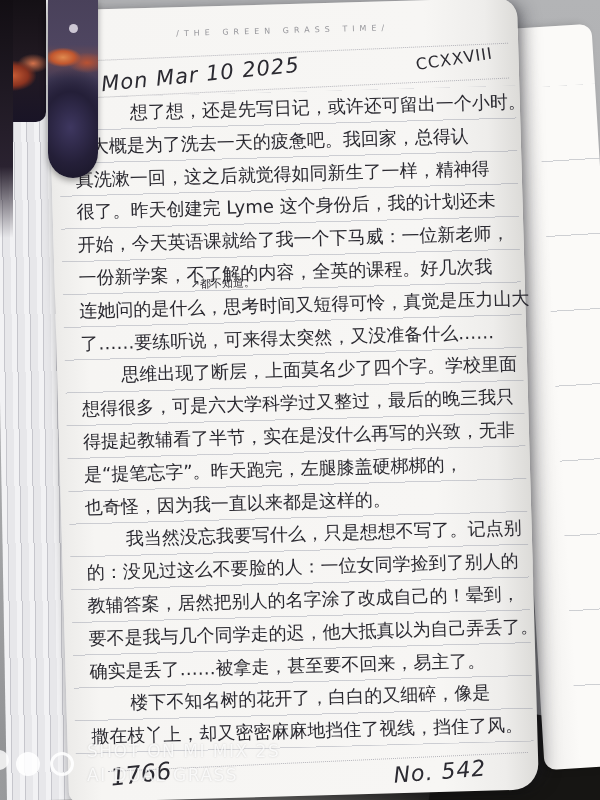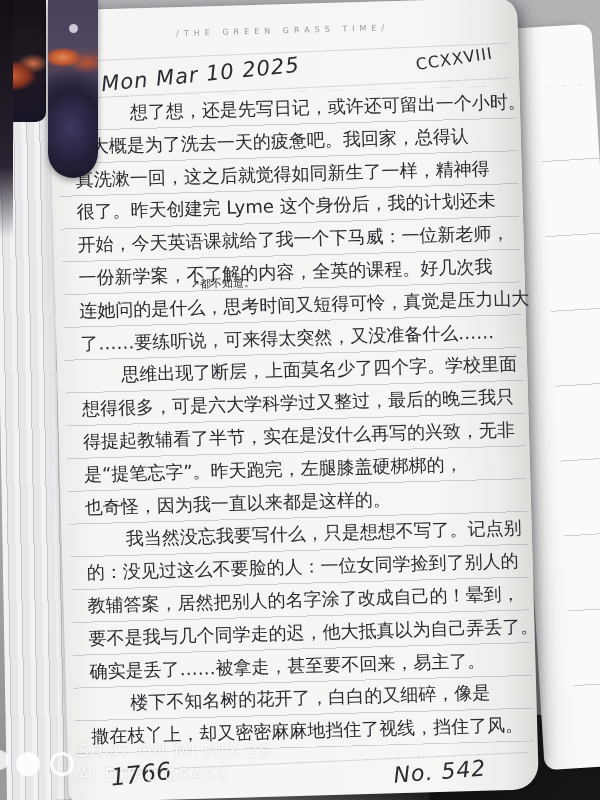--- a/index.html
+++ b/index.html
@@ -53,21 +53,21 @@
          color:#2b2a31;white-space:nowrap;}
   .ind1{padding-left:16px}.ind2{padding-left:40px}.ind3{padding-left:56px}
   .insertion{position:absolute;left:112px;top:-13px;font-size:11px;color:#2b2a31;
              letter-spacing:0;line-height:1;}
   .footer-left{position:absolute;left:42px;bottom:12px;font-size:24px;color:#2b2a31;
                font-style:italic;transform:rotate(-5deg);}
   .footer-right{position:absolute;right:52px;bottom:8px;font-size:22px;color:#2b2a31;
                 font-style:italic;transform:rotate(-3deg);letter-spacing:1px;}
   
   .watermark{position:absolute;left:16px;top:740px;display:flex;align-items:center;
-             gap:4px;z-index:50;color:rgba(255,255,255,0.82);}
+             gap:13px;z-index:50;color:rgba(255,255,255,0.82);}
   .wm-dots{display:flex;gap:10px;align-items:center;}
   .dot-filled{width:24px;height:24px;border-radius:50%;background:rgba(255,255,255,0.88);}
   .dot-ring{width:24px;height:24px;border-radius:50%;border:3px solid rgba(255,255,255,0.88);
             box-sizing:border-box;}
   .wm-text{font-size:17px;letter-spacing:1.5px;line-height:1.4;text-shadow:0 0 2px rgba(120,120,120,0.3);}
   .wm-edge-dot{position:absolute;left:-11px;top:750px;width:20px;height:20px;border-radius:50%;
                background:rgba(255,255,255,0.8);z-index:50;}
   
   .bookmark{position:absolute;left:48px;top:-2px;width:50px;height:180px;z-index:4;
             border-radius:0 0 25px 25px;

